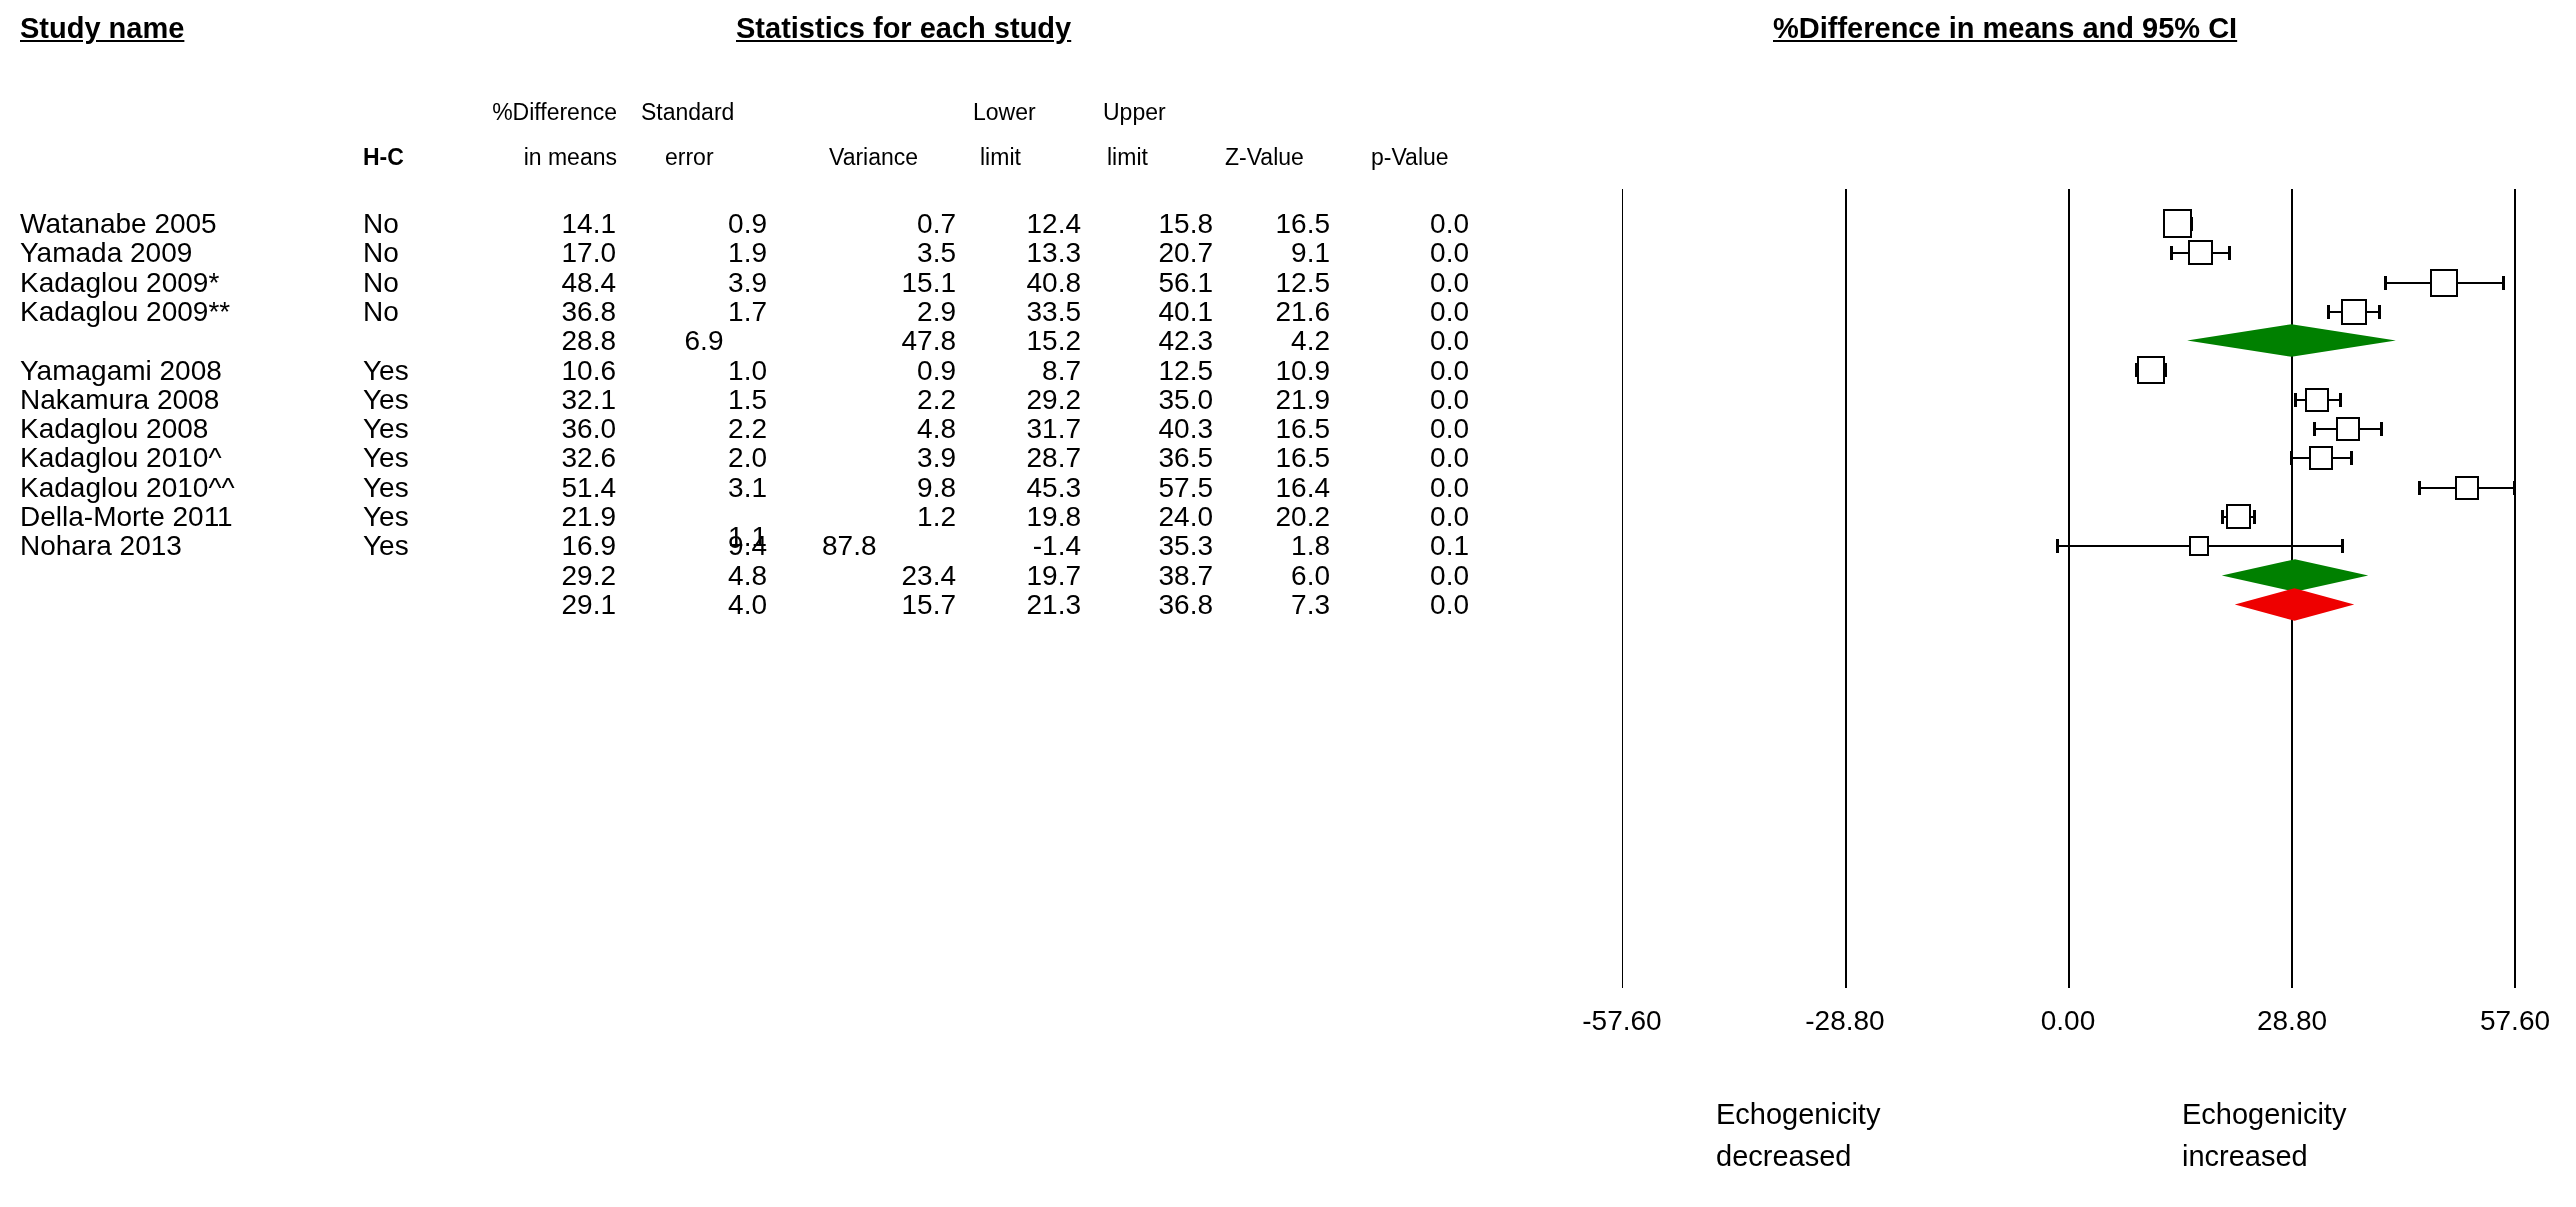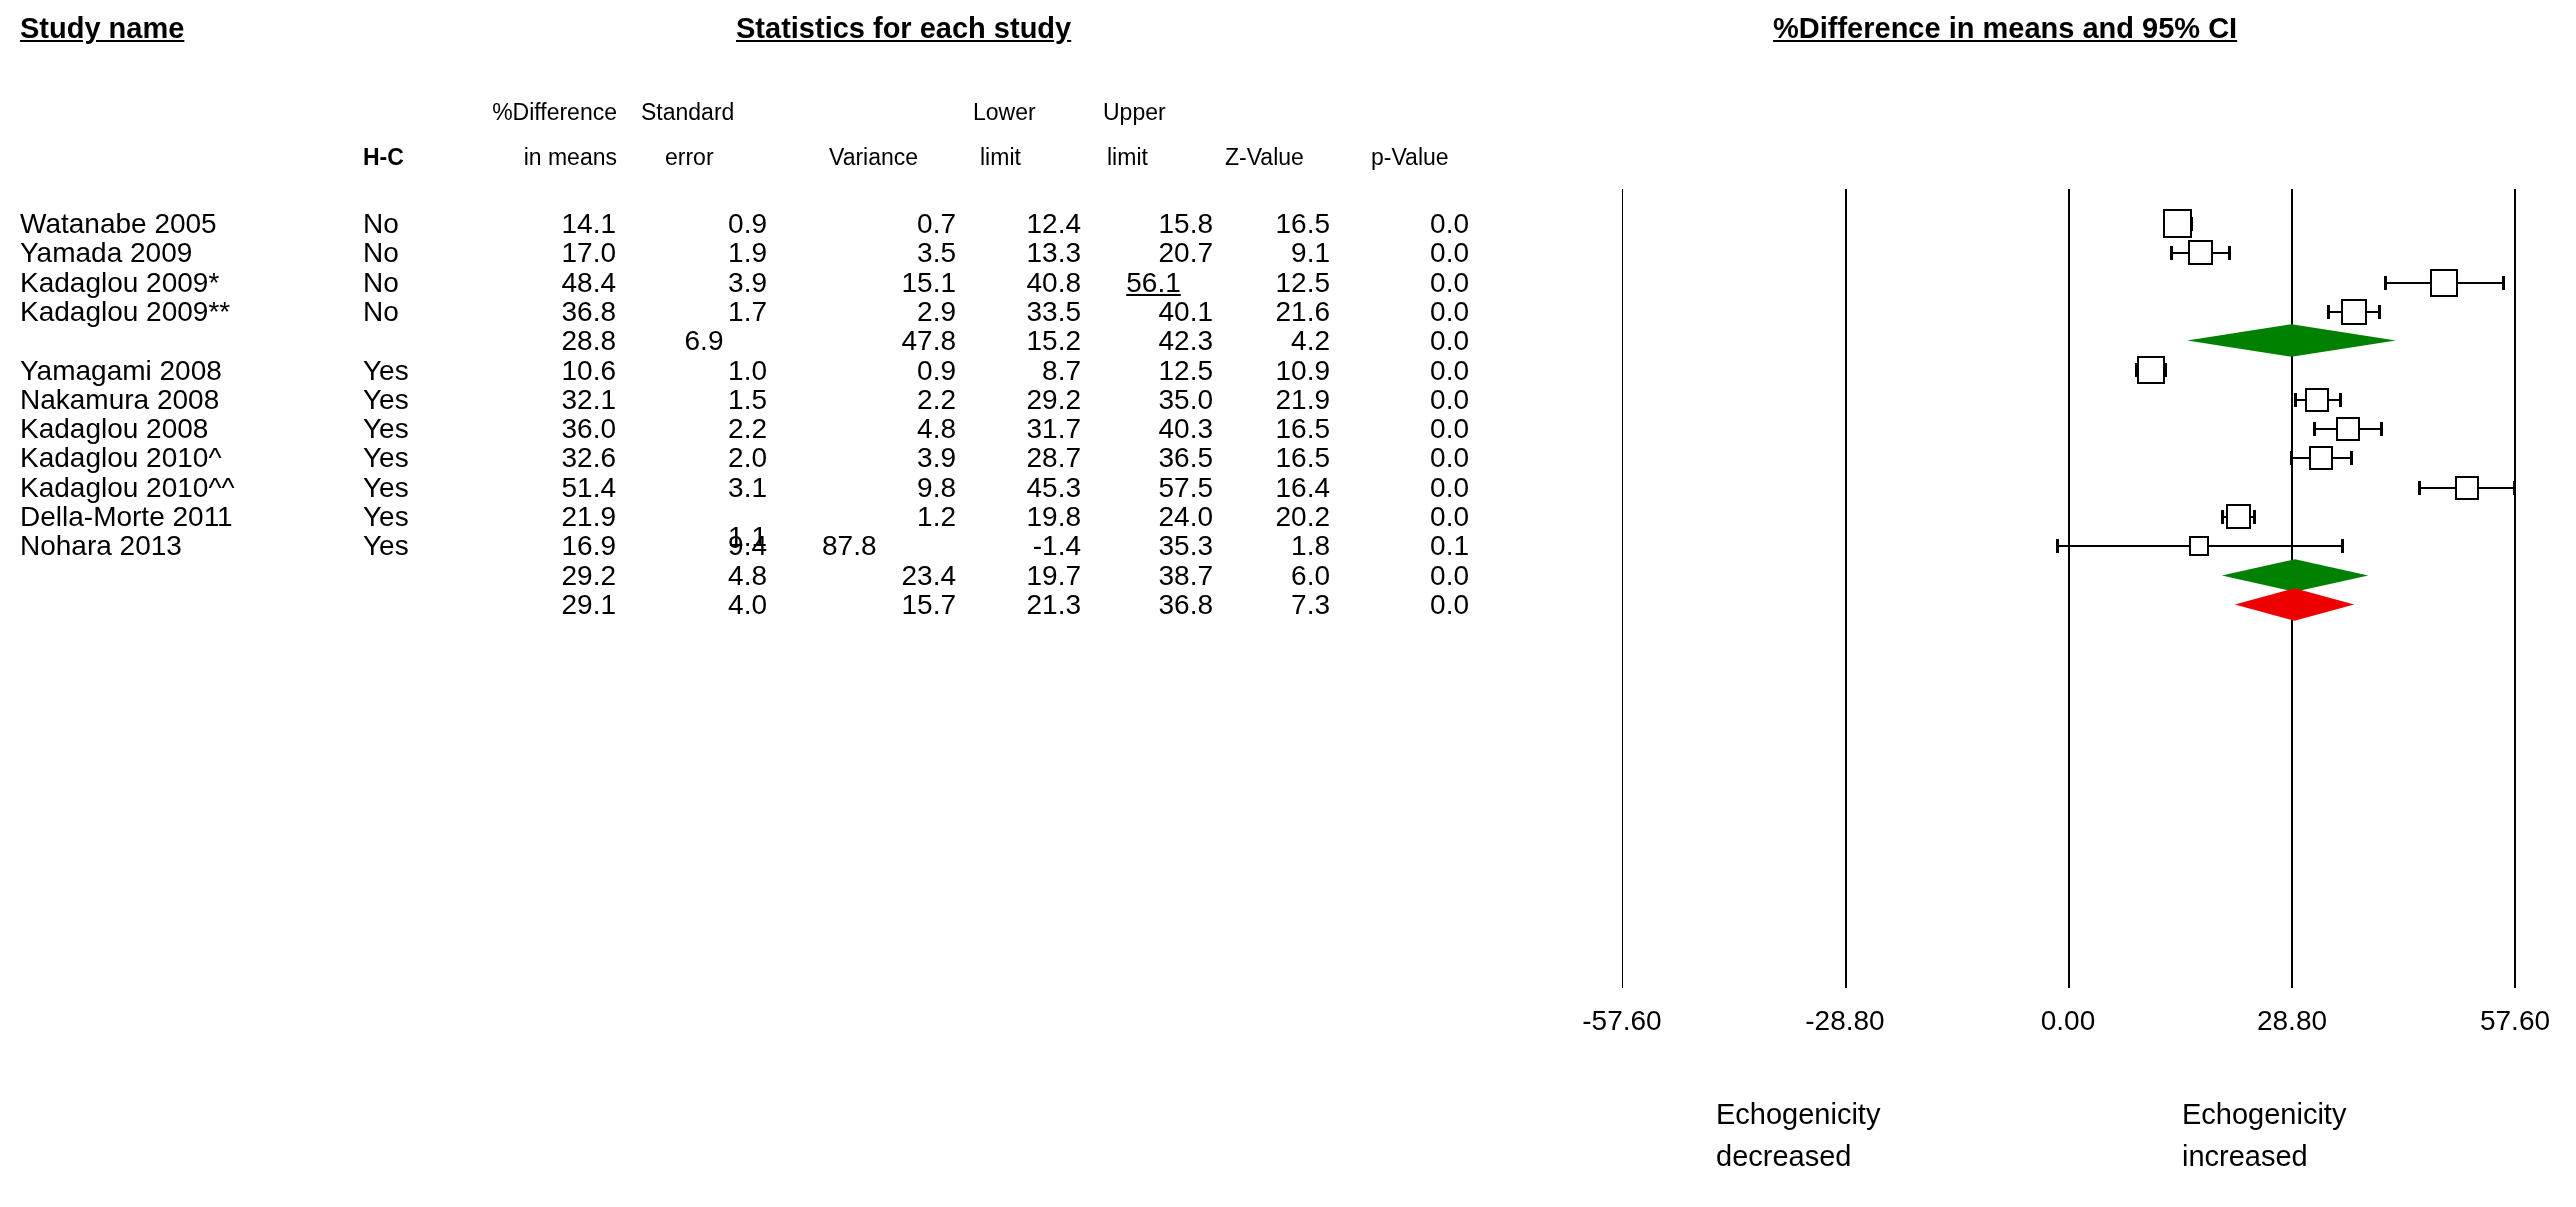--- a/index.html
+++ b/index.html
@@ -146,21 +146,21 @@
       <div class="cell" style="left: 962px; top: 239px; width: 119px; text-align: right;">13.3</div>
       <div class="cell" style="left: 1094px; top: 239px; width: 119px; text-align: right;">20.7</div>
       <div class="cell" style="left: 1217px; top: 239px; width: 113px; text-align: right;">9.1</div>
       <div class="cell" style="left: 1368px; top: 239px; width: 101px; text-align: right;">0.0</div>
       <div class="cell" style="left: 20px; top: 269px; width: 327px; text-align: left;">Kadaglou 2009*</div>
       <div class="cell" style="left: 363px; top: 269px; width: 101px; text-align: left;">No</div>
       <div class="cell" style="left: 478px; top: 269px; width: 138px; text-align: right;">48.4</div>
       <div class="cell" style="left: 641px; top: 269px; width: 126px; text-align: right;">3.9</div>
       <div class="cell" style="left: 786px; top: 269px; width: 170px; text-align: right;">15.1</div>
       <div class="cell" style="left: 962px; top: 269px; width: 119px; text-align: right;">40.8</div>
-      <div class="cell" style="left: 1094px; top: 269px; width: 119px; text-align: center; text-decoration: underline;">56.1</div>
+      <div class="cell" style="left: 1094px; top: 269px; width: 119px; text-align: right;">56.1</div>
       <div class="cell" style="left: 1217px; top: 269px; width: 113px; text-align: right;">12.5</div>
       <div class="cell" style="left: 1368px; top: 269px; width: 101px; text-align: right;">0.0</div>
       <div class="cell" style="left: 20px; top: 298px; width: 327px; text-align: left;">Kadaglou 2009**</div>
       <div class="cell" style="left: 363px; top: 298px; width: 101px; text-align: left;">No</div>
       <div class="cell" style="left: 478px; top: 298px; width: 138px; text-align: right;">36.8</div>
       <div class="cell" style="left: 641px; top: 298px; width: 126px; text-align: right;">1.7</div>
       <div class="cell" style="left: 786px; top: 298px; width: 170px; text-align: right;">2.9</div>
       <div class="cell" style="left: 962px; top: 298px; width: 119px; text-align: right;">33.5</div>
       <div class="cell" style="left: 1094px; top: 298px; width: 119px; text-align: right;">40.1</div>
       <div class="cell" style="left: 1217px; top: 298px; width: 113px; text-align: right;">21.6</div>

